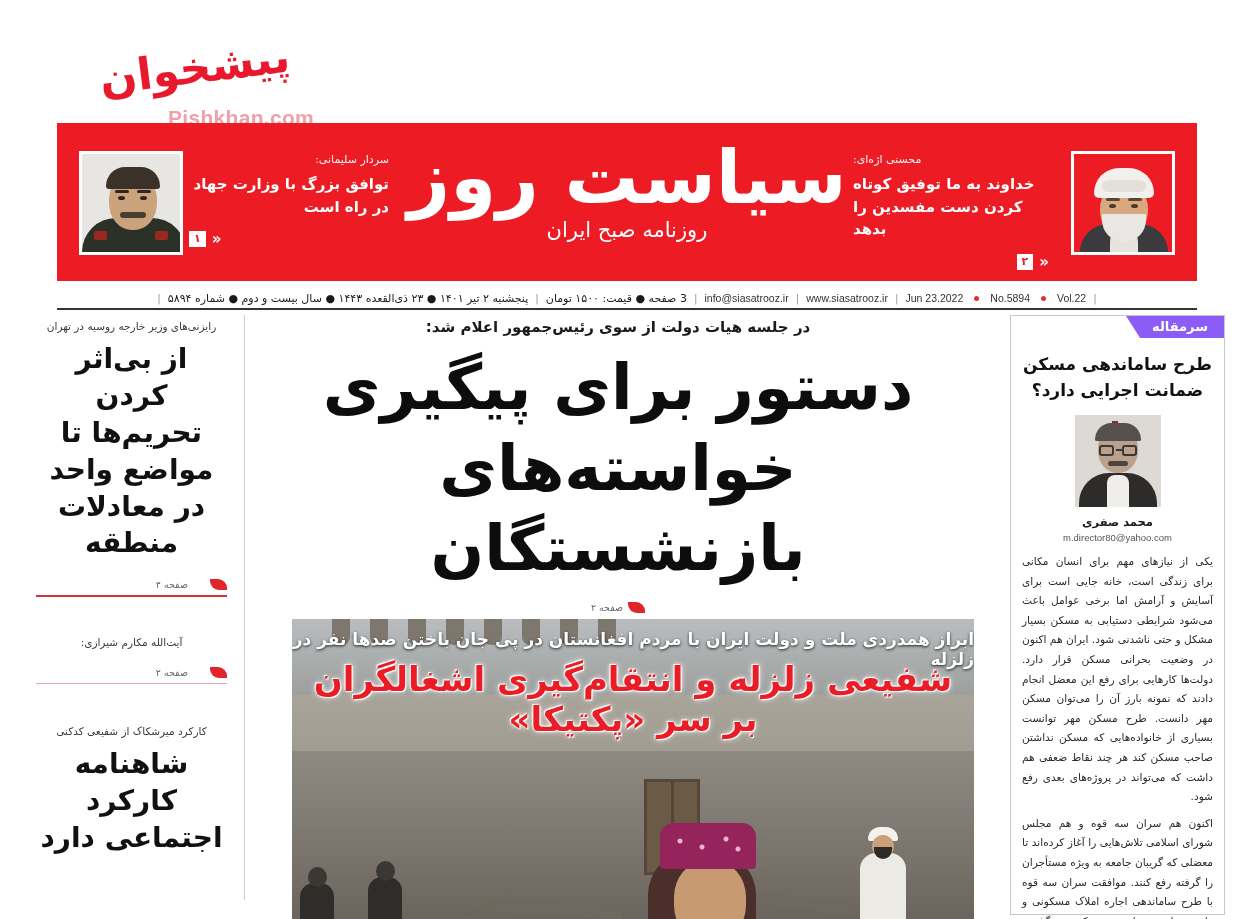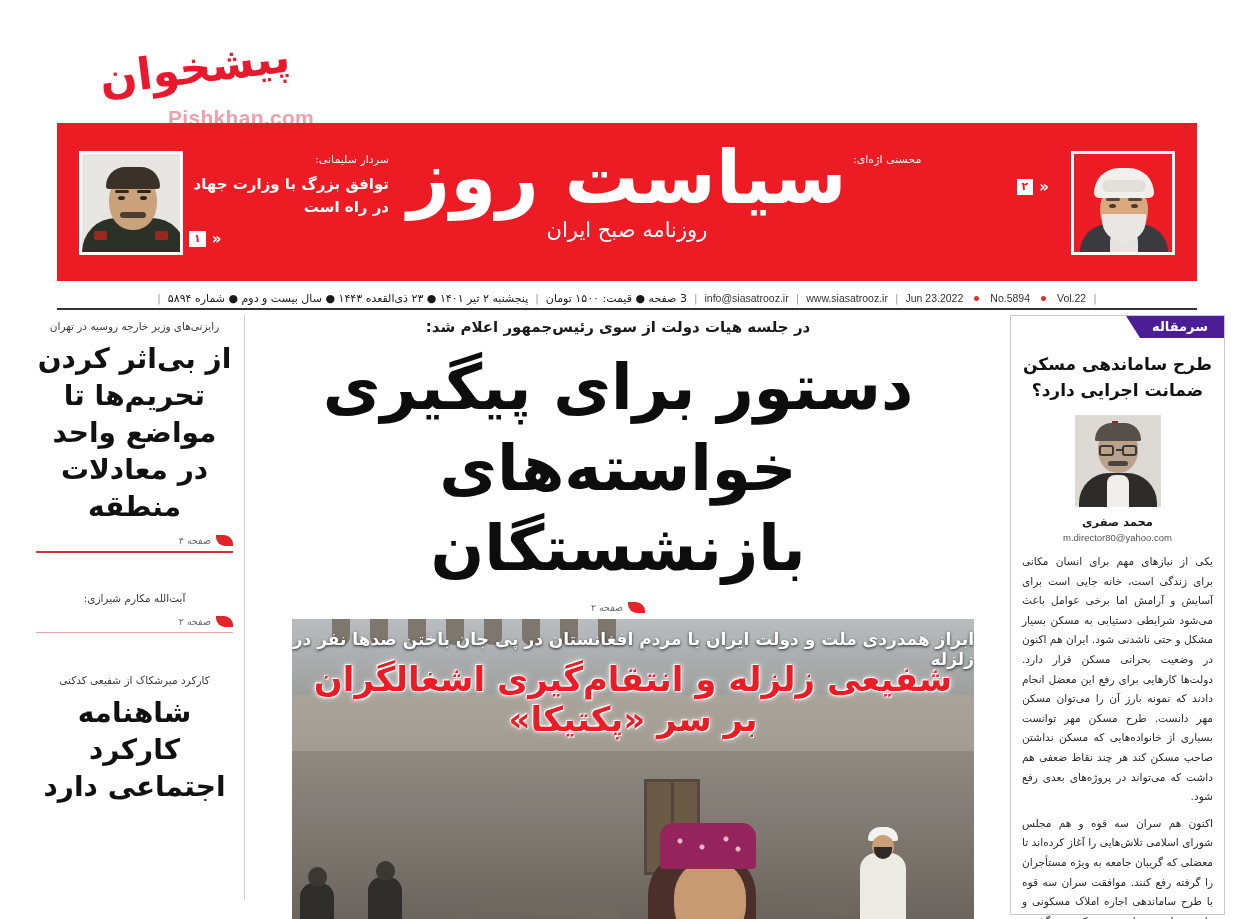--- a/index.html
+++ b/index.html
@@ -85,28 +85,28 @@
   .infobar-inner { display: flex; align-items: center; gap: 7px; font-size: 10.5px; color: #222; white-space: nowrap; }
   .ib-fa { direction: rtl; font-size: 11px; color: #1a1a1a; }
   .ib-en { direction: ltr; font-family: "Liberation Sans", sans-serif; font-size: 10.5px; color: #333; }
   .ib-sep { color: #999; }
   .dot { display:inline-block; width:5px; height:5px; border-radius:50%; background:#e03030; margin:0 4px; vertical-align: middle; }
 
   
   .body-area { position: absolute; left: 30px; top: 315px; width: 1195px; height: 600px; }
 
   
-  .col-side { position: absolute; left: 0; top: 0; width: 215px; height: 600px; padding-right: 6px; }
+  .col-side { position: absolute; left: 0; top: 0; width: 215px; height: 600px; padding-right: 12px; }
   .side-item { padding: 4px 6px 0 6px; }
   .side-kicker { font-size: 10.5px; color: #3a3a3a; text-align: center; direction: rtl; margin-bottom: 7px; line-height: 1.4; }
   .side-head {
     font-size: 28px; font-weight: 700; color: #111; line-height: 1.32;
     text-align: center; direction: rtl; letter-spacing: -.5px;
   }
-  .side-foot { margin-top: 10px; display: flex; align-items: center; gap: 5px; direction: rtl; }
+  .side-foot { margin-top: 17px; display: flex; align-items: center; gap: 22px; direction: rtl; }
   .pg-badge { font-size: 9.5px; color: #6b6b6b; direction: rtl; }
   .pg-mark { width: 17px; height: 11px; background: #e0252b; border-radius: 0 9px 0 9px; display:inline-block; }
   .side-rule { margin-top: 5px; height: 1.5px; background: #c9363c; }
   .side-rule.pink { background: #e6a8ad; }
   .col-divider { position: absolute; left: 214px; top: 0; width: 1px; height: 585px; background: #cfcfcf; }
 
   
   .col-main { position: absolute; left: 232px; top: 0; width: 712px; }
   .main-kicker { font-size: 15px; font-weight: 700; color: #1a1a1a; text-align: center; direction: rtl; margin-top: 3px; }
   .main-head {
@@ -152,21 +152,21 @@
     position: absolute; left: 0; right: 0; top: 40px; text-align: center; direction: rtl;
     font-size: 34px; font-weight: 700; color: #ea1d26; letter-spacing: -1px;
     text-shadow: 0 0 3px #fff, 0 0 6px #fff, 1px 1px 0 #fff, -1px -1px 0 #fff;
   }
 
   
   .col-edit { position: absolute; right: 0; top: 0; width: 215px; height: 600px;
               border: 1px solid #c8c8c8; background: #fff; }
   .edit-ribbon-row { position: relative; height: 26px; }
   .edit-ribbon {
-    position: absolute; right: 0; top: 0; background: #4c1d95; color: #fff;
+    position: absolute; right: 0; top: 0; background: #8b5cf6; color: #fff;
     font-size: 13px; font-weight: 700; padding: 3px 16px 4px 26px; direction: rtl;
     clip-path: polygon(0 0, 100% 0, 100% 100%, 14px 100%);
     text-align: center;
   }
   .edit-title {
     margin: 10px 12px 0 12px; font-size: 17px; font-weight: 700; color: #111;
     direction: rtl; text-align: center; line-height: 1.5;
   }
   .author-photo { margin: 12px auto 0 auto; width: 86px; height: 92px; position: relative; overflow: hidden; background: #e3e1dd; }
   .ap-bg { position:absolute; inset:0; background:#ddd9d4; }
@@ -197,20 +197,21 @@
 
   <div class="masthead">
 
     <div class="mast-center">
       <div class="mast-title">سیاست روز</div>
       <div class="mast-sub">روزنامه صبح ایران</div>
     </div>
 
     <div class="teaser right">
       <div class="teaser-name">محسنی اژه‌ای:</div>
+      <div class="teaser-text">خداوند به ما توفیق کوتاه کردن دست مفسدین را بدهد</div>
       <div class="teaser-foot">
         <span class="chev">«</span>
         <span class="pagebox">۲</span>
       </div>
     </div>
 
     <div class="teaser left">
       <div class="teaser-name">سردار سلیمانی:</div>
       <div class="teaser-text">توافق بزرگ با وزارت جهاد در راه است</div>
       <div class="teaser-foot">

